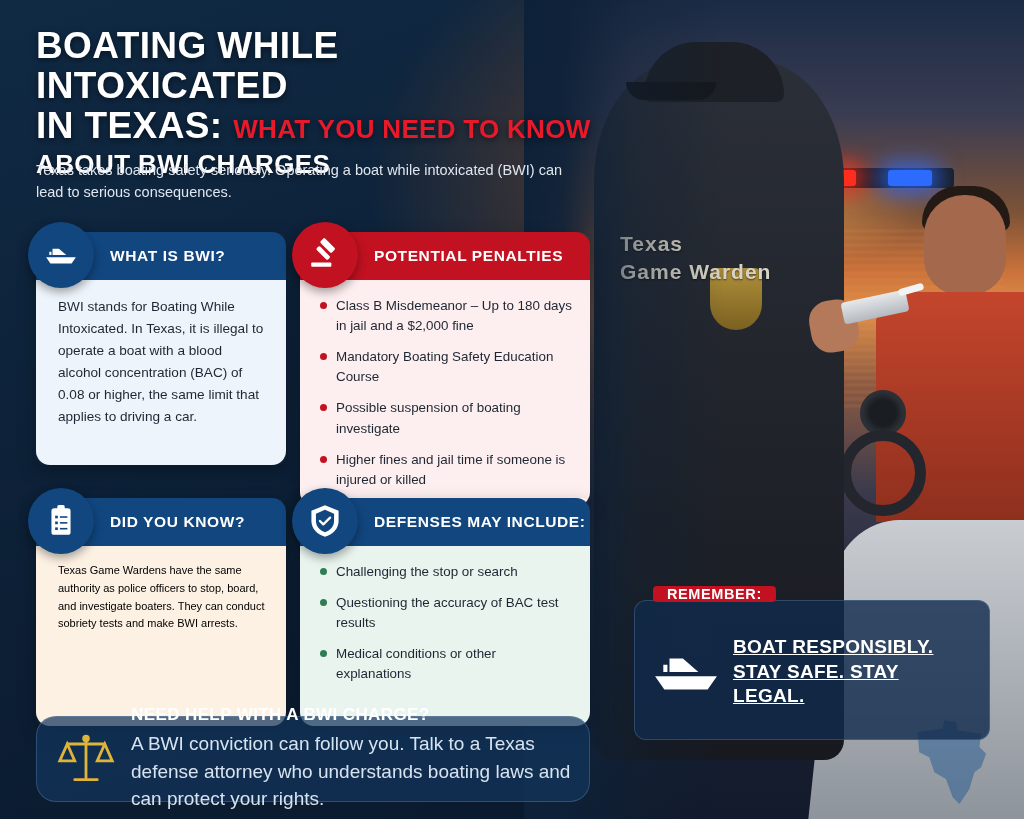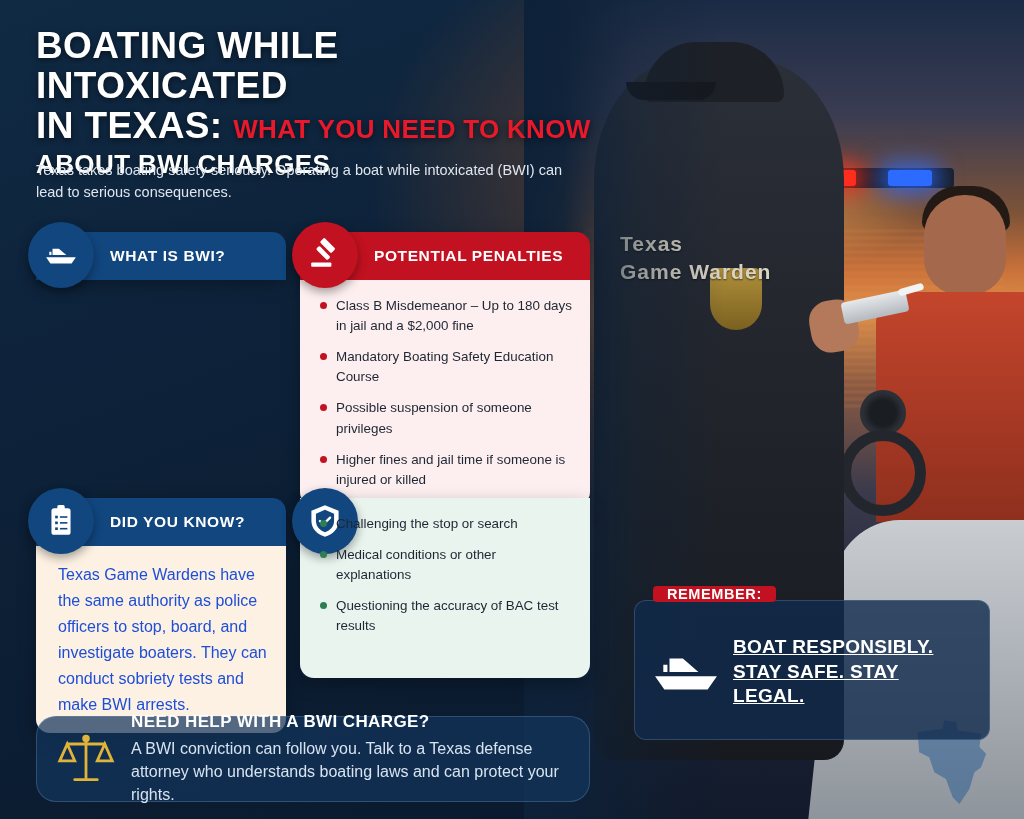--- a/index.html
+++ b/index.html
@@ -159,21 +159,21 @@
   
   #card-pen { left: 300px; top: 232px; width: 290px; }
   #card-pen .card-head { background: #c21120; }
   #card-pen .badge { background: #c21120; }
   #card-pen .card-body { background: #fdeeef; color: #1d2733; font-size: 13.4px; line-height: 1.5; min-height: 185px; padding-left: 20px;}
 
   
   #card-know { left: 36px; top: 498px; width: 250px; }
   #card-know .card-head { background: #11467f; }
   #card-know .badge { background: #11467f; }
-  #card-know .card-body { background: #fdf1e3; color: #1d4ed8; font-size: 16px; line-height: 1.62; min-height: 180px;}
+  #card-know .card-body { background: #fdf1e3; color: #000000; font-size: 11px; line-height: 1.62; min-height: 180px;}
 
   
   #card-def { left: 300px; top: 498px; width: 290px; }
   #card-def .card-head { background: #11467f; }
   #card-def .badge { background: #11467f; }
   #card-def .card-body { background: #e9f4ee; color: #1d2733; font-size: 13.4px; line-height: 1.5; min-height: 180px; padding-left: 20px;}
 
   ul.items { list-style: none; }
   ul.items li {
     position: relative; padding-left: 16px; margin-bottom: 11px;
@@ -188,21 +188,21 @@
 
   
   #cta {
     position: absolute; left: 36px; top: 716px; width: 554px; height: 86px;
     background: rgba(18,52,92,0.72); border: 1px solid rgba(120,160,205,0.30);
     border-radius: 20px; display: flex; align-items: center; padding: 0 18px;
   }
   #cta .scales { width: 62px; height: 60px; flex: 0 0 62px; }
   #cta .cta-text { padding-left: 14px; }
   #cta .cta-title { color: #fff; font-weight: bold; font-size: 17px; letter-spacing: .4px; text-transform: uppercase; margin-bottom: 5px;}
-  #cta .cta-sub { color: #d8e3f0; font-size: 16px; line-height: 1.45; }
+  #cta .cta-sub { color: #d8e3f0; font-size: 19px; line-height: 1.45; }
 
   
   #remember {
     position: absolute; left: 634px; top: 600px; width: 356px; height: 140px;
     background: rgba(16,42,76,0.80); border: 1px solid rgba(120,160,205,0.28);
     border-radius: 12px;
   }
   #remember .rb {
     position: absolute; left: 18px; top: -15px; background: #c21120; color: #fff;
     font-weight: bold; font-size: 14.5px; letter-spacing: .6px; text-transform: uppercase;
@@ -261,36 +261,37 @@
 
   <div class="subtitle">Texas takes boating safety seriously. Operating a boat while intoxicated (BWI) can lead to serious consequences.</div>
 
   <div class="card" id="card-what">
     <div class="badge">
       <svg viewBox="0 0 64 40">
           <path d="M4 24h56l-8 12H12L4 24zm12-4V8h12l14 12H16zm-6 0V14h4v6h-4z"></path>
         </svg>
     </div>
     <div class="card-head">What is BWI?</div>
+    <div class="card-body">BWI stands for Boating While Intoxicated. In Texas, it is illegal to operate a boat with a blood alcohol concentration (BAC) of 0.08 or higher, the same limit that applies to driving a car.</div>
   </div>
 
   <div class="card" id="card-pen">
     <div class="badge">
       <svg viewBox="0 0 64 64">
           <rect x="6" y="46" width="38" height="8" rx="2"></rect>
           <rect x="22" y="8" width="30" height="12" rx="3" transform="rotate(45 37 14)"></rect>
           <rect x="14" y="24" width="30" height="9" rx="3" transform="rotate(45 29 28)"></rect>
         </svg>
     </div>
     <div class="card-head">Potential Penalties</div>
     <div class="card-body">
       <ul class="items">
         <li>Class B Misdemeanor – Up to 180 days in jail and a $2,000 fine</li>
         <li>Mandatory Boating Safety Education Course</li>
-        <li>Possible suspension of someone privileges</li>
+        <li>Possible suspension of boating investigate</li>
         <li>Higher fines and jail time if someone is injured or killed</li>
       </ul>
     </div>
   </div>
 
   <div class="card" id="card-know">
     <div class="badge">
       <svg viewBox="0 0 48 64">
           <rect x="6" y="8" width="36" height="50" rx="5"></rect>
           <rect x="17" y="2" width="14" height="10" rx="3" fill="#fff"></rect>
@@ -307,25 +308,26 @@
   </div>
 
   <div class="card" id="card-def">
     <div class="badge">
       <svg viewBox="0 0 52 60">
           <path d="M26 2 L50 12v18c0 14-11 24-24 28C13 54 2 44 2 30V12L26 2z"></path>
           <path d="M26 10 L42 17v13c0 10-8 17-16 20-8-3-16-10-16-20V17L26 10z" fill="#11467f"></path>
           <path d="M17 30l6 6 12-12" stroke="#fff" stroke-width="4" fill="none" stroke-linecap="round" stroke-linejoin="round"></path>
         </svg>
     </div>
+    <div class="card-head">Defenses May Include:</div>
     <div class="card-body">
       <ul class="items">
         <li>Challenging the stop or search</li>
+        <li>Questioning the accuracy of BAC test results</li>
         <li>Medical conditions or other explanations</li>
-        <li>Questioning the accuracy of BAC test results</li>
       </ul>
     </div>
   </div>
 
   <div id="cta">
     <svg class="scales" viewBox="0 0 64 64">
       <g stroke="#e0b43a" stroke-width="3" fill="none" stroke-linecap="round">
         <line x1="32" y1="8" x2="32" y2="52"></line>
         <line x1="12" y1="16" x2="52" y2="16"></line>
         <line x1="20" y1="54" x2="44" y2="54"></line>

